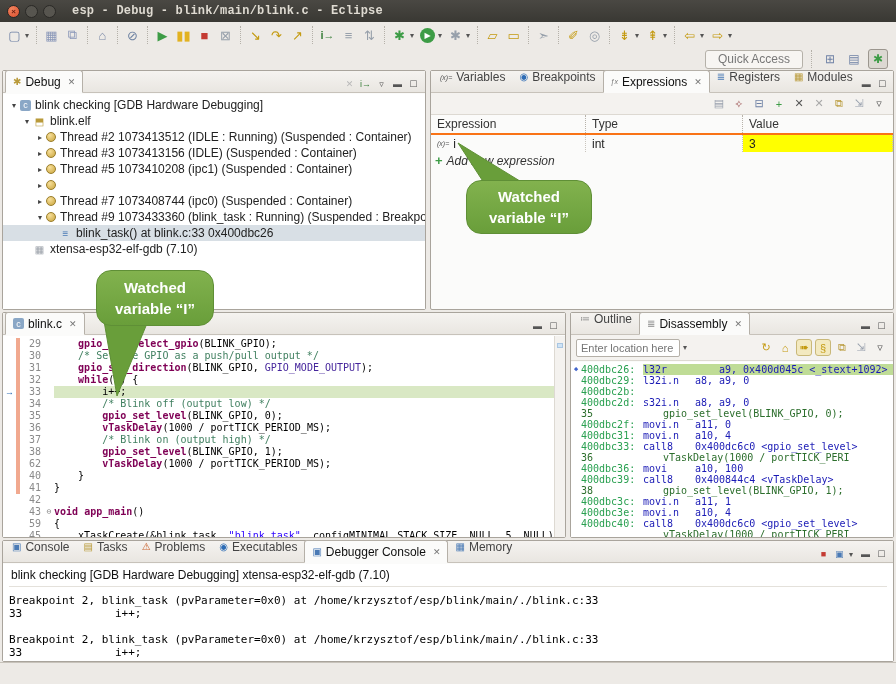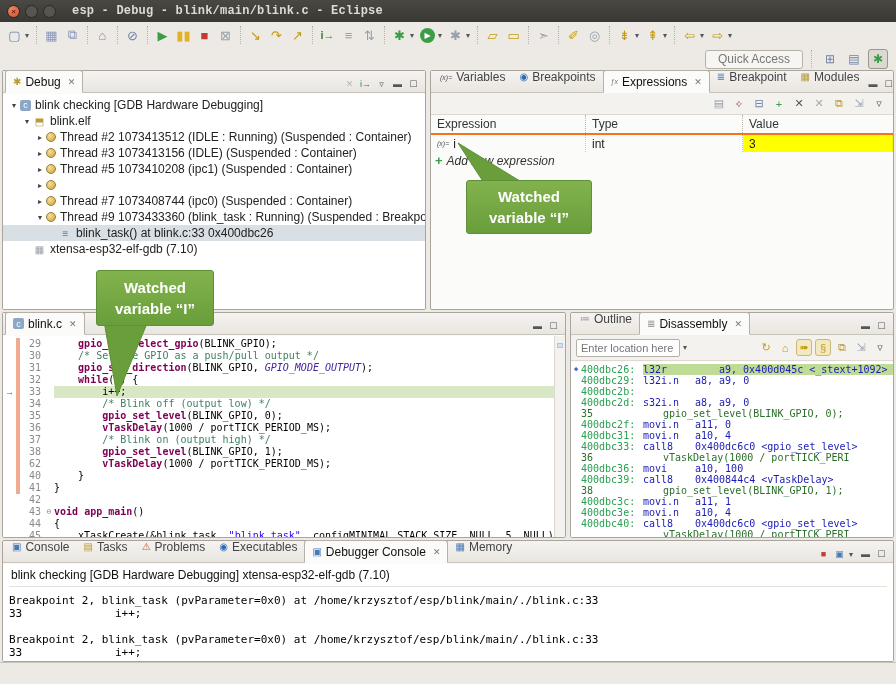--- a/index.html
+++ b/index.html
@@ -94,21 +94,21 @@
   .eqdiff { width:4px; flex:none; }
   .eqdiff.on { background:#f1a98f; }
   .elnum { width:24px; flex:none; text-align:right; color:#8a8a8a; padding-right:3px; }
   .efold { width:10px; flex:none; color:#888; font-size:8px; text-align:center; line-height:12px; }
   .ecode { flex:1; white-space:pre; }
   .eline.current .ecode { background:#d9e8c4; }
   .sx-p { color:#000; }
   .sx-f { color:#7f0055; font-weight:bold; }
   .sx-k { color:#7f0055; font-weight:bold; }
   .sx-c { color:#3f7f5f; }
-  .sx-m { color:#46269c; font-style:italic; }
+  .sx-m { color:#46269c; }
   .sx-s { color:#2a00ff; }
   .overview { position:absolute; top:23px; right:0; width:11px; bottom:0; background:#f4f2ef;
     border-left:1px solid #ddd9d2; }
   .ovmark { position:absolute; top:7px; left:2px; width:6px; height:5px; background:#cfe3f5; border:1px solid #a9c6e2; }
 
   
   #disasm-panel { left:570px; top:312px; width:324px; height:226px; }
   .dtoolbar { height:26px; display:flex; align-items:center; gap:3px; padding:0 5px;
     background:#f4f2ef; border-bottom:1px solid #ddd9d2; }
   .loc-input { width:104px; height:18px; border:1px solid #b5b0a8; border-radius:2px; font-size:11px;
@@ -129,21 +129,21 @@
   #console-panel { left:2px; top:540px; width:892px; height:122px; }
   .cbody { position:absolute; top:23px; left:0; right:0; bottom:0; background:#fff; overflow:hidden; padding:2px 6px; }
   .ctitle { font-size:12px; color:#111; padding:2px 2px 4px; border-bottom:1px solid #e4e1db; margin-bottom:7px; }
   .cline { font-family:"DejaVu Sans Mono", monospace; font-size:11px; line-height:13px; white-space:pre; color:#000; }
 
   .statusbar { position:absolute; left:0; right:0; bottom:0; height:22px; background:#edeae6;
     border-top:1px solid #c7c2ba; }
 
   
   .callout { position:absolute; background:linear-gradient(#82b24e,#699e3a); border:1px solid #5f8f36;
-    border-radius:3px; color:#fff; font-weight:bold; font-size:15px; display:flex; flex-direction:column;
+    border-radius:15px; color:#fff; font-weight:bold; font-size:15px; display:flex; flex-direction:column;
     align-items:center; justify-content:center; line-height:1.4; z-index:60; text-align:center; }
   #callout-expr { left:466px; top:180px; width:126px; height:54px; }
   #callout-editor { left:96px; top:270px; width:118px; height:56px; }
   #tails { position:absolute; left:0; top:0; width:896px; height:684px; pointer-events:none; z-index:55; }
 </style>
 </head>
 <body>
 
 <div class="win">
 
@@ -294,21 +294,21 @@
           <span class="ticon" style="color: rgb(45, 108, 181);">◉</span>
           <span class="tlabel">Breakpoints</span>
         </div>
         <div class="tab active">
           <span class="ticon txticon" style="color: rgb(119, 119, 119);">ƒx</span>
           <span class="tlabel">Expressions</span>
           <span class="tclose">✕</span>
         </div>
         <div class="tab">
           <span class="ticon" style="color: rgb(74, 122, 181);">≣</span>
-          <span class="tlabel">Breakpoint</span>
+          <span class="tlabel">Registers</span>
         </div>
         <div class="tab">
           <span class="ticon" style="color: rgb(185, 154, 58);">▦</span>
           <span class="tlabel">Modules</span>
         </div>
         <span class="rbtns">
           <span class="mbtn" style="color: rgb(85, 85, 85);">▬</span>
           <span class="mbtn" style="color: rgb(85, 85, 85);">☐</span>
         </span>
       </div>
@@ -365,21 +365,21 @@
         <div class="eline"><span class="eruler"></span><span class="eqdiff on"></span><span class="elnum">34</span><span class="efold"></span><span class="ecode"><span class="sx-p">        </span><span class="sx-c">/* Blink off (output low) */</span></span></div>
         <div class="eline"><span class="eruler"></span><span class="eqdiff on"></span><span class="elnum">35</span><span class="efold"></span><span class="ecode"><span class="sx-p">        </span><span class="sx-f">gpio_set_level</span><span class="sx-p">(BLINK_GPIO, 0);</span></span></div>
         <div class="eline"><span class="eruler"></span><span class="eqdiff on"></span><span class="elnum">36</span><span class="efold"></span><span class="ecode"><span class="sx-p">        </span><span class="sx-f">vTaskDelay</span><span class="sx-p">(1000 / portTICK_PERIOD_MS);</span></span></div>
         <div class="eline"><span class="eruler"></span><span class="eqdiff on"></span><span class="elnum">37</span><span class="efold"></span><span class="ecode"><span class="sx-p">        </span><span class="sx-c">/* Blink on (output high) */</span></span></div>
         <div class="eline"><span class="eruler"></span><span class="eqdiff on"></span><span class="elnum">38</span><span class="efold"></span><span class="ecode"><span class="sx-p">        </span><span class="sx-f">gpio_set_level</span><span class="sx-p">(BLINK_GPIO, 1);</span></span></div>
         <div class="eline"><span class="eruler"></span><span class="eqdiff on"></span><span class="elnum">62</span><span class="efold"></span><span class="ecode"><span class="sx-p">        </span><span class="sx-f">vTaskDelay</span><span class="sx-p">(1000 / portTICK_PERIOD_MS);</span></span></div>
         <div class="eline"><span class="eruler"></span><span class="eqdiff on"></span><span class="elnum">40</span><span class="efold"></span><span class="ecode"><span class="sx-p">    }</span></span></div>
         <div class="eline"><span class="eruler"></span><span class="eqdiff on"></span><span class="elnum">41</span><span class="efold"></span><span class="ecode"><span class="sx-p">}</span></span></div>
         <div class="eline"><span class="eruler"></span><span class="eqdiff"></span><span class="elnum">42</span><span class="efold"></span><span class="ecode"></span></div>
         <div class="eline"><span class="eruler"></span><span class="eqdiff"></span><span class="elnum">43</span><span class="efold">⊖</span><span class="ecode"><span class="sx-k">void</span><span class="sx-p"> </span><span class="sx-f">app_main</span><span class="sx-p">()</span></span></div>
-        <div class="eline"><span class="eruler"></span><span class="eqdiff"></span><span class="elnum">44</span><span class="efold"></span><span class="ecode"><span class="sx-p">{</span></span></div>
+        <div class="eline"><span class="eruler"></span><span class="eqdiff"></span><span class="elnum">59</span><span class="efold"></span><span class="ecode"><span class="sx-p">{</span></span></div>
         <div class="eline"><span class="eruler"></span><span class="eqdiff"></span><span class="elnum">45</span><span class="efold"></span><span class="ecode"><span class="sx-p">    xTaskCreate(&amp;blink_task, </span><span class="sx-s">"blink_task"</span><span class="sx-p">, configMINIMAL_STACK_SIZE, NULL, 5, NULL);</span></span></div>
       </div>
     <div class="overview">
         <span class="ovmark"></span>
       </div>
   </div>
 
   <div class="panel" id="disasm-panel">
     <div class="tabrow" id="disasm-tabrow">
         <div class="tab">

